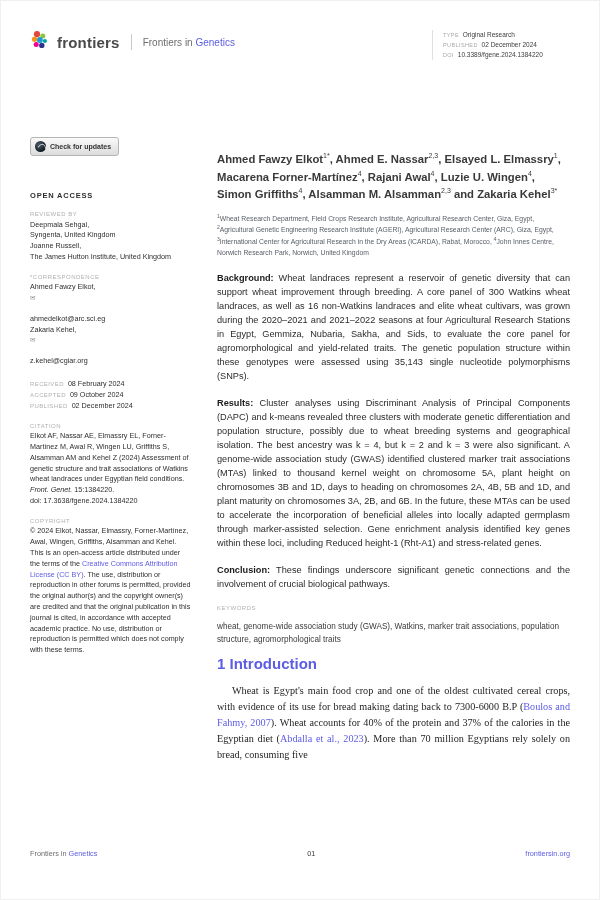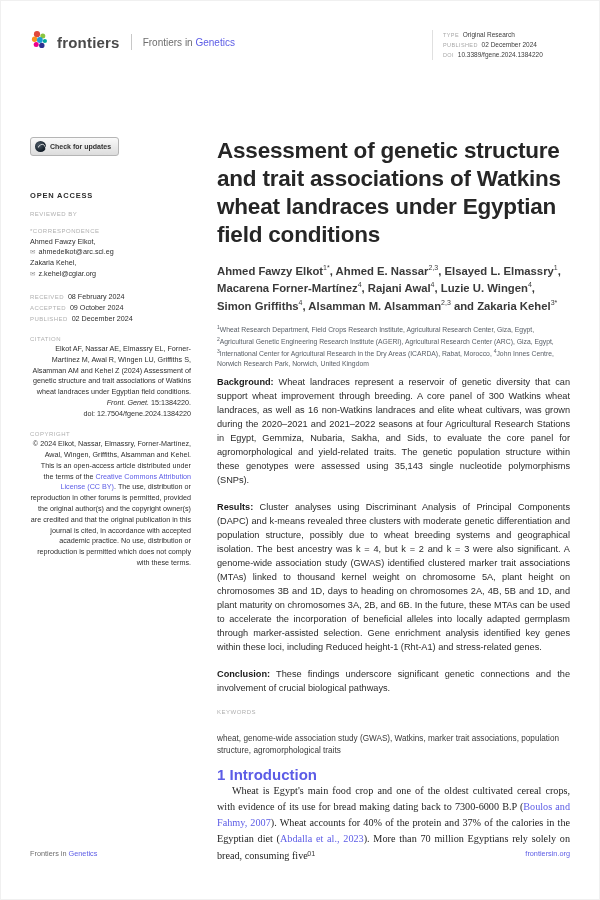--- a/index.html
+++ b/index.html
@@ -31,40 +31,40 @@
     background:linear-gradient(#fafafa,#dcdcdc);
     padding:3px 7px 3px 4px; cursor:pointer;
   }
   .check-btn .txt { font-size:7px; font-weight:bold; color:#333; }
   .crossmark { width:11px; height:11px; border-radius:50%; background:radial-gradient(circle at 35% 35%, #4d5a66, #121c26 70%); position:relative; }
   .crossmark::after { content:""; position:absolute; left:2.5px; top:2.5px; width:6px; height:6px; border-radius:50%; border:1px solid rgba(255,255,255,.75); border-left-color:transparent; border-bottom-color:transparent; transform:rotate(-35deg); }
   .open-access { margin-top:35px; font-size:7.5px; font-weight:bold; letter-spacing:.8px; color:#2d2d2d; }
   .sb-block { margin-top:11px; }
   .sb-label { font-size:6px; color:#b0b0b0; letter-spacing:.5px; margin-bottom:2.5px; }
   .sb-text { font-size:7.2px; color:#2e2e2e; line-height:1.5; white-space:pre-line; }
-  .sb-email-row { display:flex; align-items:flex-start; gap:3px; font-size:7.2px; color:#2e2e2e; line-height:1.5; }
+  .sb-email-row { display:flex; align-items:flex-start; gap:11px; font-size:7.2px; color:#2e2e2e; line-height:1.5;flex-direction:column; }
   .env { font-size:6.5px; color:#8a8a8a; }
   .sb-date-row { font-size:7.2px; color:#2e2e2e; line-height:1.55; }
   .sb-date-row .lbl { font-size:6px; color:#b0b0b0; letter-spacing:.4px; margin-right:2px; }
-  .citation, .copyright { font-size:7.2px; color:#2e2e2e; line-height:1.5; white-space:pre-line;text-align:right; }
+  .citation, .copyright { font-size:7.2px; color:#2e2e2e; line-height:1.5; white-space:pre-line; }
   .link { color:#5c5ce6; }
   a.link { text-decoration:none; cursor:pointer; }
   
   .title { font-size:22.5px; line-height:1.24; font-weight:bold; color:#262626; letter-spacing:-.2px; }
   .authors { margin-top:14px; font-size:11.3px; font-weight:bold; color:#3a3a3a; line-height:1.55; }
   .authors sup { font-size:7px; font-weight:normal; }
   .affiliations { margin-top:9px; font-size:6.8px; color:#5a6068; line-height:1.55; }
   .affiliations sup { font-size:5px; }
-  .abstract { margin-top:6px; }
+  .abstract { margin-top:14px; }
   .abstract p { font-size:9.2px; color:#2b2b2b; line-height:1.52; text-align:justify; margin-bottom:13px; }
   .abstract b { color:#1c1c1c; }
   .kw-label { font-size:6px; color:#b0b0b0; letter-spacing:.5px; margin-top:4px; }
-  .keywords { margin-top:18px; font-size:8.2px; color:#3a3a3a; line-height:1.55; }
+  .keywords { margin-top:10px; font-size:8.2px; color:#3a3a3a; line-height:1.55; }
   .section-heading { margin-top:8px; font-size:15px; font-weight:bold; color:#5c5ce6; }
-  .intro { font-family:"Liberation Serif", serif; font-size:10.2px; color:#1d1d1d; line-height:1.58; text-align:justify; }
+  .intro { margin-top:11px; font-family:"Liberation Serif", serif; font-size:10.2px; color:#1d1d1d; line-height:1.58; text-align:justify; }
   .intro .indent { display:inline-block; width:15px; }
   
   .footer { position:absolute; left:30px; right:30px; top:849px; display:flex; justify-content:space-between; font-size:7.3px; color:#6d6d6d; }
   .footer .page-num { color:#3c3c3c; }
 </style>
 </head>
 <body>
 
 <div class="page">
 
@@ -110,20 +110,24 @@
       <div class="check-btn">
         <span class="crossmark"></span>
         <span class="txt">Check for updates</span>
       </div>
 
       <div class="open-access">OPEN ACCESS</div>
 
 
       <div class="sb-block">
         <div class="sb-label">REVIEWED BY</div>
+        <div class="sb-text">Deepmala Sehgal,
+Syngenta, United Kingdom
+Joanne Russell,
+The James Hutton Institute, United Kingdom</div>
       </div>
 
       <div class="sb-block">
         <div class="sb-label">*CORRESPONDENCE</div>
         <div class="sb-text">Ahmed Fawzy Elkot,</div>
         <div class="sb-email-row">
           <span class="env">✉</span>
           <a class="email" style="color:#2e2e2e;text-decoration:none;">ahmedelkot@arc.sci.eg</a>
         </div>
         <div class="sb-text">Zakaria Kehel,</div>
@@ -145,31 +149,30 @@
         <div class="sb-date-row">
           <span class="lbl">PUBLISHED</span>
           <span>02 December 2024</span>
         </div>
       </div>
 
       <div class="sb-block">
         <div class="sb-label">CITATION</div>
         <div class="citation"><span>Elkot AF, Nassar AE, Elmassry EL, Forner-Martínez M, Awal R, Wingen LU, Griffiths S, Alsamman AM and Kehel Z (2024) Assessment of genetic structure and trait associations of Watkins wheat landraces under Egyptian field conditions.
 </span><span style="font-style: italic;">Front. Genet.</span><span> 15:1384220.
-doi: 12.7504/fgene.2024.1384220</span></div>
+doi: 17.3638/fgene.2024.1384220</span></div>
       </div>
 
       <div class="sb-block">
         <div class="sb-label">COPYRIGHT</div>
         <div class="copyright"><span>© 2024 Elkot, Nassar, Elmassry, Forner-Martínez, Awal, Wingen, Griffiths, Alsamman and Kehel. This is an open-access article distributed under the terms of the </span><span class="link">Creative Commons Attribution License (CC BY)</span><span>. The use, distribution or reproduction in other forums is permitted, provided the original author(s) and the copyright owner(s) are credited and that the original publication in this journal is cited, in accordance with accepted academic practice. No use, distribution or reproduction is permitted which does not comply with these terms.</span></div>
       </div>
     </div>
 
     <div class="main">
-      <h1 class="title">Assessment of genetic structure and trait associations of Watkins wheat landraces under Egyptian field conditions</h1>
 
       <div class="authors"><span>Ahmed Fawzy Elkot</span><sup>1</sup><sup>*</sup><span>, Ahmed E. Nassar</span><sup>2,3</sup><span>, Elsayed L. Elmassry</span><sup>1</sup><span>, Macarena Forner-Martínez</span><sup>4</sup><span>, Rajani Awal</span><sup>4</sup><span>, Luzie U. Wingen</span><sup>4</sup><span>, Simon Griffiths</span><sup>4</sup><span>, Alsamman M. Alsamman</span><sup>2,3</sup><span> and Zakaria Kehel</span><sup>3</sup><sup>*</sup></div>
 
       <div class="affiliations"><sup>1</sup><span>Wheat Research Department, Field Crops Research Institute, Agricultural Research Center, Giza, Egypt, </span><sup>2</sup><span>Agricultural Genetic Engineering Research Institute (AGERI), Agricultural Research Center (ARC), Giza, Egypt, </span><sup>3</sup><span>International Center for Agricultural Research in the Dry Areas (ICARDA), Rabat, Morocco, </span><sup>4</sup><span>John Innes Centre, Norwich Research Park, Norwich, United Kingdom</span></div>
 
       <div class="abstract">
         <p>
           <b>Background:</b><span> Wheat landraces represent a reservoir of genetic diversity that can support wheat improvement through breeding. A core panel of 300 Watkins wheat landraces, as well as 16 non-Watkins landraces and elite wheat cultivars, was grown during the 2020–2021 and 2021–2022 seasons at four Agricultural Research Stations in Egypt, Gemmiza, Nubaria, Sakha, and Sids, to evaluate the core panel for agromorphological and yield-related traits. The genetic population structure within these genotypes were assessed using 35,143 single nucleotide polymorphisms (SNPs).</span>
         </p>
         <p>

